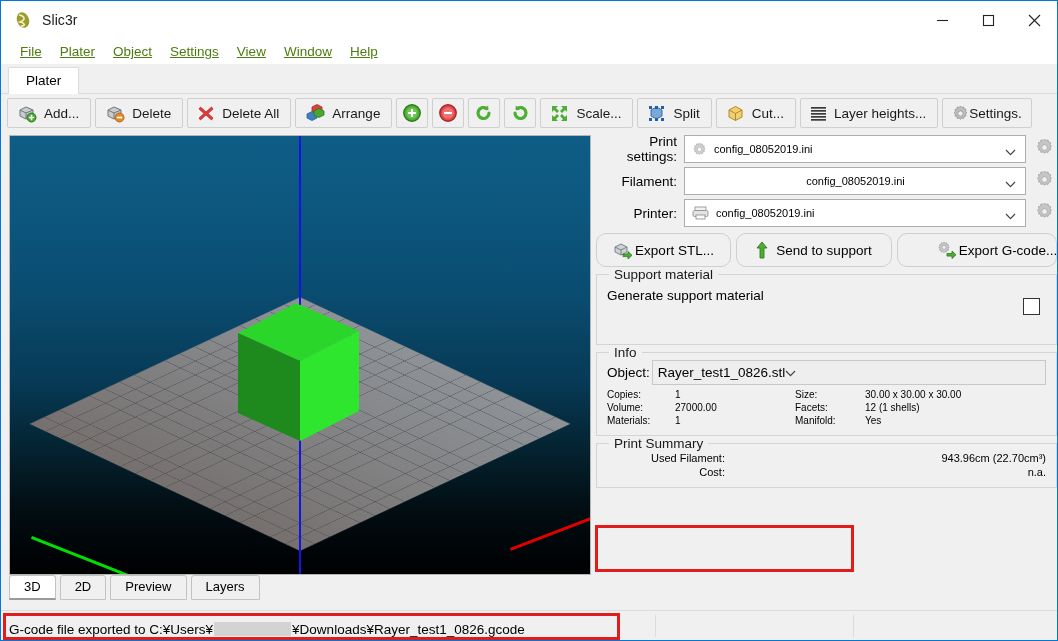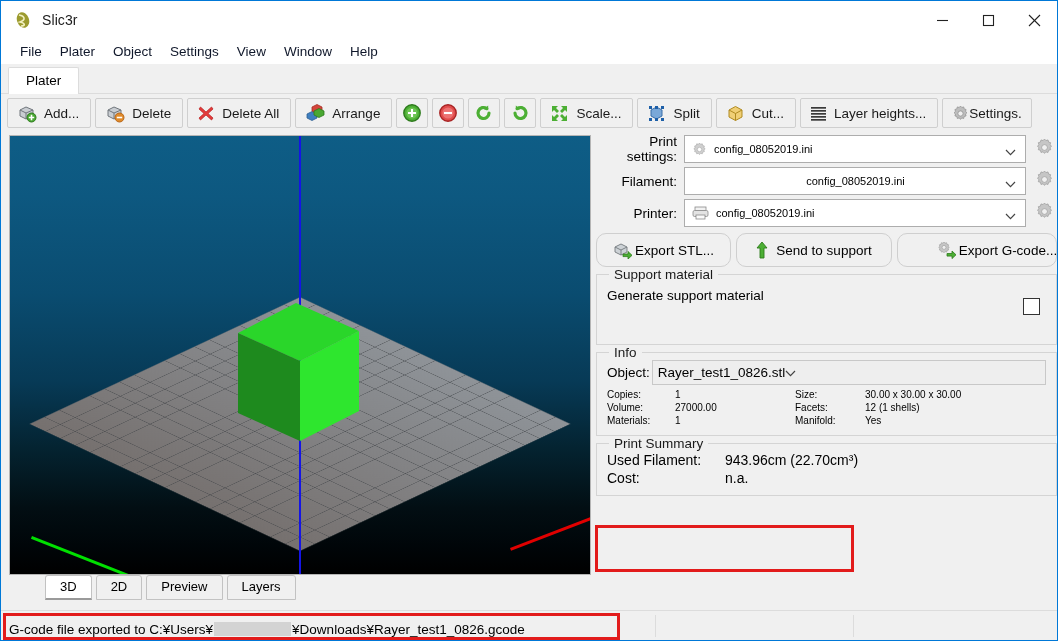--- a/index.html
+++ b/index.html
@@ -44,22 +44,23 @@
   }
   .wc svg { display: block; }
 
   
   .menubar {
     position: absolute; left: 0; top: 38px; width: 1056px; height: 25px;
     background: #ffffff;
     display: flex; align-items: center; padding-left: 10px;
   }
   .menu-item {
-    font-size: 13.5px; color: #0f172a;
+    font-size: 13.5px; color: #4d7c0f;
     padding: 2px 9px;
+    text-decoration: underline;
   }
 
   
   .tabstrip {
     position: absolute; left: 0; top: 63px; width: 1056px; height: 30px;
     background: #f0f0f0;
   }
   .tabstrip:after {
     content: ""; position: absolute; left: 0; bottom: 0; width: 100%; height: 1px;
     background: #dcdcdc;
@@ -158,21 +159,20 @@
     height: 25px; padding: 3px 14px 0 14px;
     background: #f0f0f0;
     border: 1px solid #c2c2c2;
     border-radius: 3px 3px 0 0;
     font-size: 13px;
     margin-right: 4px;
   }
   .vptab.active {
     background: #ffffff;
     border-bottom: 2px solid #9a9a9a;
-    margin-left: 36px;
   }
 
   
   .rpanel {
     position: absolute; left: 595px; top: 134px; width: 461px; height: 475px;
     background: #f0f0f0;
   }
   .cfg-row {
     display: flex; align-items: center; margin-bottom: 4px; height: 28px;
   }
@@ -250,21 +250,21 @@
     position: relative;
     font-size: 13.5px;
   }
   .info-table { width: 100%; font-size: 10px; border-collapse: collapse; }
   .info-table td { padding: 1px 0; vertical-align: top; }
   .it-k1 { width: 68px; }
   .it-v1 { width: 120px; }
   .it-k2 { width: 70px; }
 
   .summary-grp { margin-top: 12px; padding-bottom: 4px; }
-  .sum-table { width: 100%; font-size: 14px; border-collapse: collapse; }
+  .sum-table { width: 100%; font-size: 11px; border-collapse: collapse; text-align: right; }
   .sum-table td { padding: 1px 0; }
   .sum-k { width: 118px; }
 
   
   .annot {
     position: absolute;
     border: 3px solid #e21b1b;
     pointer-events: none;
     z-index: 40;
   }

